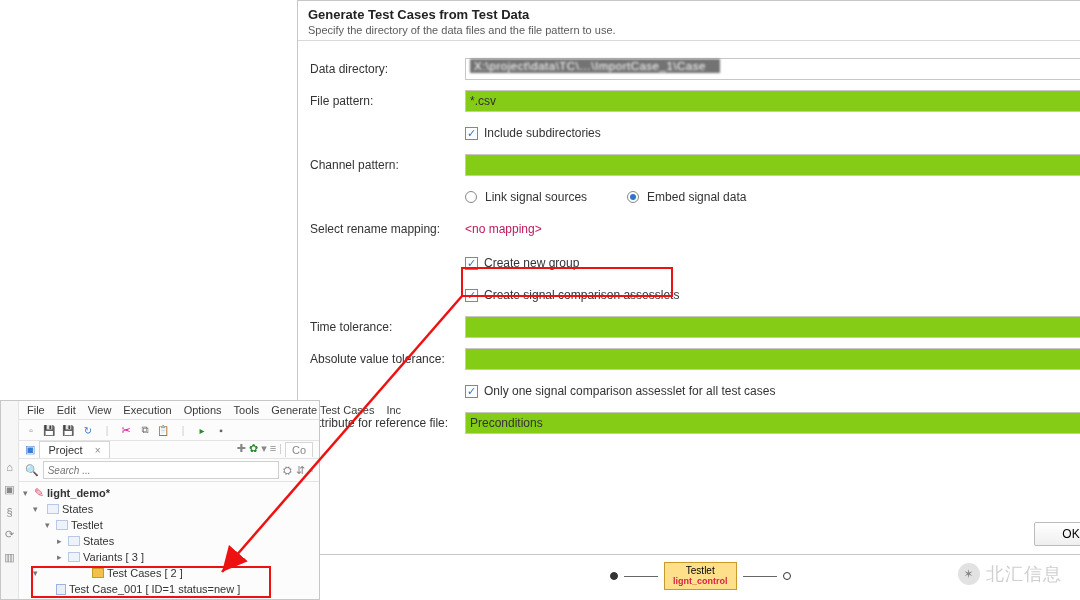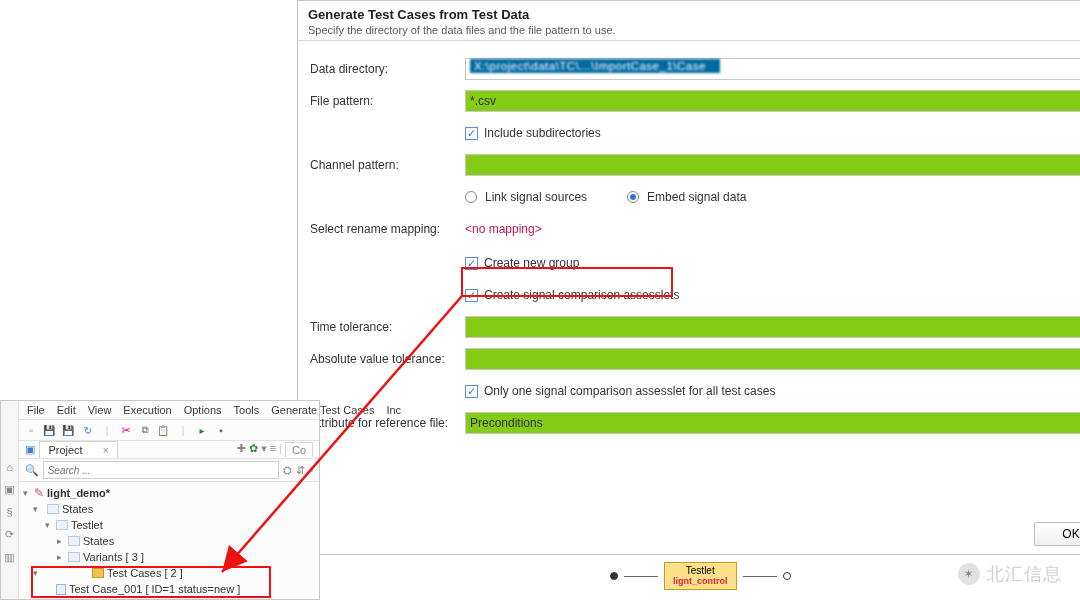--- a/index.html
+++ b/index.html
@@ -16,21 +16,21 @@
   .dlg-sub  { font-size:11px; color:#5a5a5a; margin-top:2px; }
   .dlg-gear { position:absolute; top:6px; right:10px; color:#b8b8b8; }
   .dlg-gear svg { filter: drop-shadow(1px 1px 0 #d0d0d0); }
 
   .dlg-body { padding:14px 12px 10px 12px; font-size:12px; color:#333; }
   .form-row { display:flex; align-items:center; min-height:28px; margin-bottom:4px; }
   .form-label { width:155px; flex:0 0 155px; color:#333; }
   .form-field { flex:1; }
   .inp { width:100%; height:22px; border:1px solid #c7c7c7; background:#84cc16; font-size:12px; padding:0 4px; color:#333; }
   .inp.selected-text { background:#fff; }
-  .sel-span { display:inline-block; background:#0369a1; color:#fff; padding:1px 4px; width:250px; overflow:hidden; white-space:nowrap; font-size:11.5px; letter-spacing:0.5px; filter:blur(0.8px);}
+  .sel-span { display:inline-block; background:#737373; color:#fff; padding:1px 4px; width:250px; overflow:hidden; white-space:nowrap; font-size:11.5px; letter-spacing:0.5px; filter:blur(0.8px);}
   .chk-row { display:flex; align-items:center; gap:6px; height:22px; }
   .chk { width:13px; height:13px; border:1px solid #5a8fd6; background:#fff; display:flex; align-items:center; justify-content:center; }
   .chk.checked::after { content:"✓"; color:#2f74d0; font-size:11px; line-height:1; }
   .radio { width:12px; height:12px; border:1px solid #888; border-radius:50%; display:inline-flex; align-items:center; justify-content:center; margin-right:4px; vertical-align:middle; }
   .radio.on::after { content:""; width:6px; height:6px; border-radius:50%; background:#2f74d0; }
   .radio-row { display:flex; gap:40px; align-items:center; height:24px; }
   .radio-lbl { display:flex; align-items:center; gap:4px; }
   .ghost { color:#be185d; }
   .red-box { border:2px solid #e11; position:absolute; pointer-events:none; }
 
@@ -39,21 +39,21 @@
 
   
   .ide {
     position:absolute; left:0; top:400px; width:320px; height:200px;
     border:1px solid #c7c7c7; background:#fcfcfc; font-size:11px; color:#333;
   }
   .menubar { display:flex; gap:12px; padding:3px 8px; border-bottom:1px solid #e3e3e3; color:#3a3a3a; font-size:11px; }
   .toolbar { display:flex; gap:3px; padding:2px 4px; border-bottom:1px solid #e3e3e3; }
   .tbtn { width:16px; height:16px; display:flex; align-items:center; justify-content:center; font-size:10px; color:#666; }
   .tab-row { display:flex; align-items:center; border-bottom:1px solid #e3e3e3; padding-left:6px; font-size:11px; }
-  .tab { padding:2px 8px; border:1px solid #d6d6d6; border-bottom:none; background:#fff; display:flex; align-items:center; gap:20px;}
+  .tab { padding:2px 8px; border:1px solid #d6d6d6; border-bottom:none; background:#fff; display:flex; align-items:center; gap:12px;}
   .tab .x { color:#888; font-size:10px; }
   .tab-icons-right { margin-left:auto; display:flex; gap:3px; padding-right:6px; color:#888; }
   .search-row { display:flex; align-items:center; gap:4px; padding:2px 6px; border-bottom:1px solid #e3e3e3; }
   .search-row .srch { flex:1; height:18px; border:1px solid #d0d0d0; font-size:10px; padding:0 4px; color:#888; font-style:italic; text-align:left;}
   .side-rail { position:absolute; left:0; top:0; bottom:0; width:18px; border-right:1px solid #e3e3e3; background:#f6f6f6; display:flex; flex-direction:column; align-items:center; gap:10px; padding-top:60px; color:#888; }
   .tree-wrap { position:relative; margin-left:18px; }
   .tree { padding:3px 4px 3px 4px; font-size:11px; line-height:16px; }
   .tree .row { display:flex; align-items:center; gap:3px; white-space:nowrap; }
   .tree .ind1 { padding-left:10px; } .tree .ind2 { padding-left:22px; }
   .tree .ind3 { padding-left:34px; }

